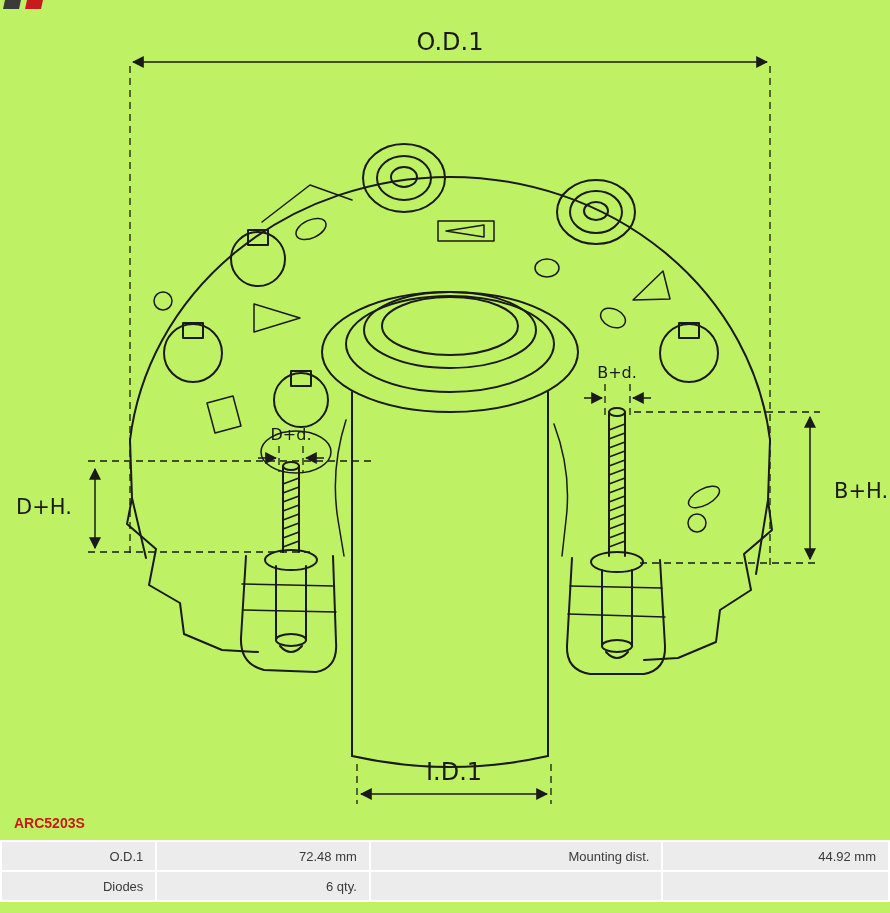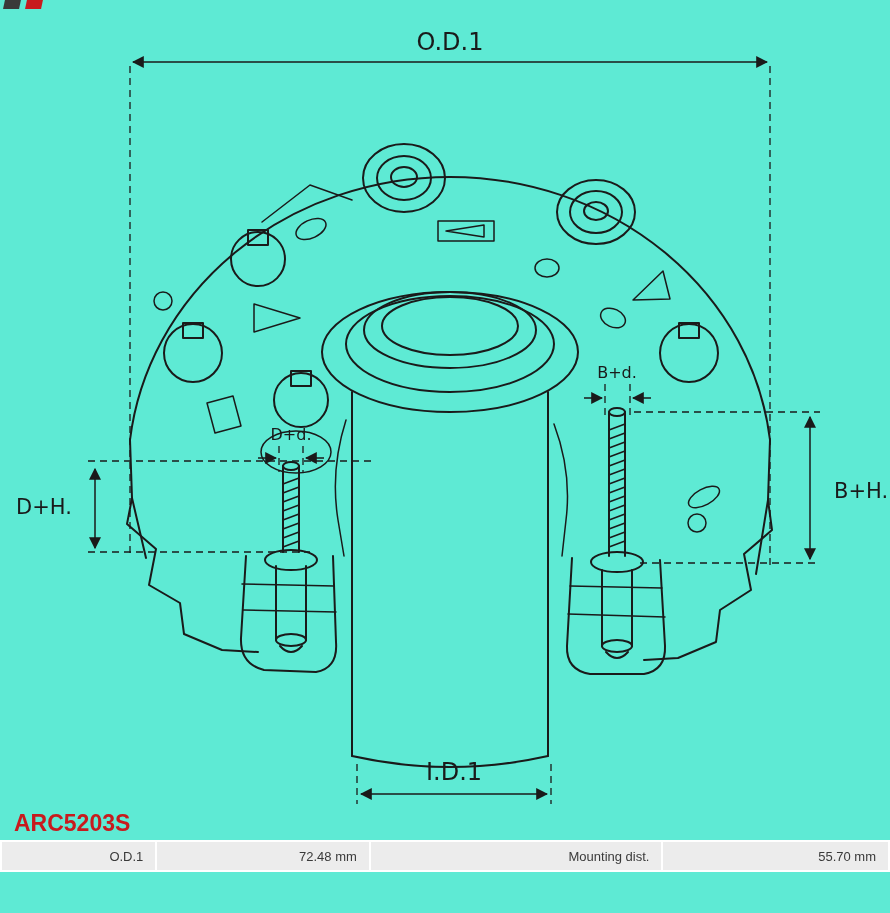--- a/index.html
+++ b/index.html
@@ -1,33 +1,33 @@
 <!DOCTYPE html>
 <html><head>
 <meta charset="utf-8">
 <style>
   html,body{margin:0;padding:0;background:#ffffff;width:890px;height:913px;overflow:hidden;
             font-family:"Liberation Sans",sans-serif;}
-  .page{position:relative;width:890px;height:913px;background:#5eead4;}
+  .page{position:relative;width:890px;height:913px;background:#bef264;}
 
   .logo{position:absolute;top:0;left:4px;height:9px;display:flex;gap:6px;}
   .logo span{display:inline-block;width:16px;height:9px;transform:skewX(-12deg);}
   .lg-dark{background:#3a3a3a;}
   .lg-red{background:#c81a1d;}
 
   svg{display:block;}
   .draw{stroke:#1a1a1a;fill:none;stroke-width:2;stroke-linecap:round;stroke-linejoin:round;}
   .thin{stroke-width:1.5;}
   .dim{stroke:#1a1a1a;fill:none;stroke-width:1.5;}
   .dash{stroke:#1a1a1a;fill:none;stroke-width:1.3;stroke-dasharray:7 5;}
   .dimtext{fill:#1a1a1a;font-family:"DejaVu Sans",sans-serif;}
   #arr path{fill:#1a1a1a;stroke:none;}
 
   .part-number{margin:4px 0 6px 0;padding-left:14px;color:#c81a1d;
-               font-size:23px;font-weight:bold;line-height:22px;}
+               font-size:14px;font-weight:bold;line-height:22px;}
 
   table.specs{width:890px;border-collapse:separate;border-spacing:2px;background:#fff;
               table-layout:fixed;}
   table.specs td{background:#ececec;height:28px;font-size:13px;color:#3a3a3a;
                  text-align:right;padding:0 12px 0 4px;vertical-align:middle;
                  white-space:nowrap;overflow:hidden;}
 </style>
 </head>
 <body>
 
@@ -185,18 +185,24 @@
       <col style="width:153px">
         <col style="width:211px">
       <col style="width:290px">
         <col style="width:224px">
     </colgroup>
     <tbody>
       <tr>
         <td>O.D.1</td>
         <td>72.48 mm</td>
         <td>Mounting dist.</td>
-        <td>55.70 mm</td>
+        <td>44.92 mm</td>
+      </tr>
+      <tr>
+        <td>Diodes</td>
+        <td>6 qty.</td>
+        <td></td>
+        <td></td>
       </tr>
     </tbody>
   </table>
 
 </div>
 
 </body></html>

